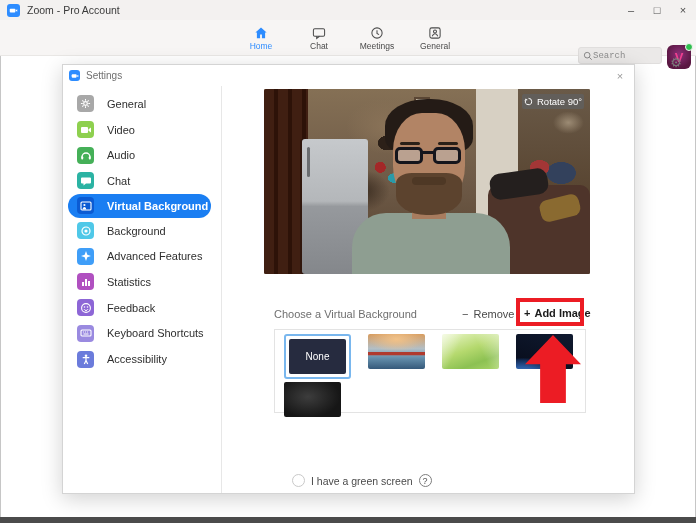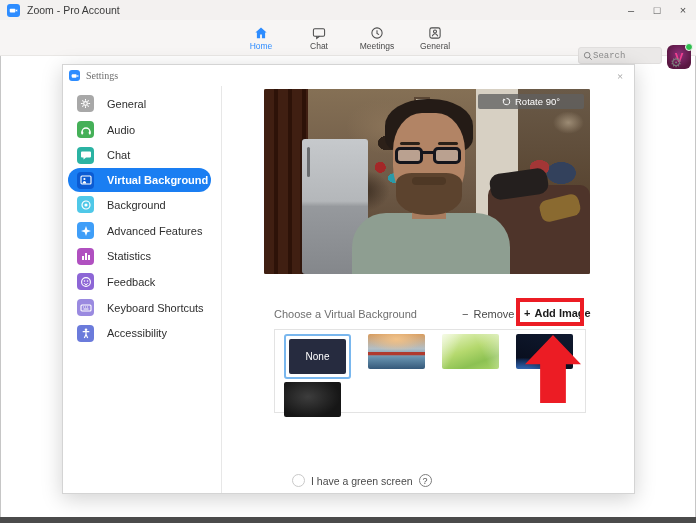--- a/index.html
+++ b/index.html
@@ -37,21 +37,21 @@
             display:flex; align-items:center; justify-content:center; }
   .avatar .v { color:#ef3f8f; font-weight:bold; font-size:13px; line-height:1; }
   .status-dot { position:absolute; right:-2px; top:-2px; width:8px; height:8px; border-radius:50%;
                 background:#2fbf4f; border:1.5px solid #f7f5f4; }
   .gear-outside { position:absolute; left:668px; top:55px; width:16px; height:16px; color:#7c7c7c;
                   font-size:13px; line-height:16px; text-align:center; }
 
   
   .dialog { position:absolute; left:62px; top:64px; width:573px; height:430px; background:#fff;
             border:1px solid #d4d4d4; box-shadow:0 5px 20px rgba(0,0,0,.18); }
-  .dialog-header { position:relative; height:21px; display:flex; align-items:center;font-family:Liberation Serif, serif; }
+  .dialog-header { position:relative; height:21px; display:flex; align-items:center; }
   .dialog-header .zoom-ic { width:11px; height:11px; margin-left:6px; }
   .dialog-title { font-size:10px; color:#6f6f6f; margin-left:6px; }
   .dialog-close { position:absolute; right:6px; top:3px; width:16px; height:16px; font-size:11px;
                   color:#9a9a9a; text-align:center; line-height:16px; }
   .dialog-body { position:absolute; left:0; top:21px; right:0; bottom:0; display:flex; }
 
   
   .sb { width:159px; border-right:1px solid #e7e7e7; padding-top:5px; }
   .sb-item { height:25.7px; margin:0 10px 0 5px; border-radius:12px; display:flex; align-items:center;
              padding-left:9px; }
@@ -110,21 +110,21 @@
      border-radius:40% 40% 44% 44%; }
   .pv-brow { position:absolute; width:20px; height:3px; background:#2a2018; border-radius:2px; top:53px; }
   .pv-brow.l { left:136px; } .pv-brow.r { left:174px; }
   .pv-lens { position:absolute; width:28px; height:17px; border:3px solid #15151c; border-radius:5px;
      background:rgba(200,215,225,.35); top:58px; }
   .pv-lens.l { left:131px; } .pv-lens.r { left:169px; }
   .pv-bridge { position:absolute; left:158px; top:62px; width:12px; height:3px; background:#15151c; }
   .pv-beard { position:absolute; left:132px; top:84px; width:66px; height:42px; background:#5c432e;
      border-radius:24% 24% 46% 46%; }
   .pv-stache { position:absolute; left:148px; top:88px; width:34px; height:8px; background:#4e3825; border-radius:4px; }
-  .rotate-btn { position:absolute; right:6px; top:5px; height:15px; padding:0 24px; background:rgba(96,96,96,.78);
+  .rotate-btn { position:absolute; right:6px; top:5px; height:15px; padding:0 2px; background:rgba(96,96,96,.78);
      border-radius:2px; color:#fff; font-size:9.5px; display:flex; align-items:center; gap:4px; }
 
   
   .section-label { position:absolute; left:52px; top:222px; font-size:11px; color:#6f6f6f; }
   .remove-btn { position:absolute; left:240px; top:222px; font-size:11px; color:#4a4a4a; display:flex; gap:5px; }
   .add-btn { position:absolute; left:302px; top:221px; font-size:11px; color:#1b1b1b; font-weight:bold;
              display:flex; gap:4px; }
   .red-box { position:absolute; left:294px; top:212px; width:68px; height:28px;
              border:4px solid #ec1c24; z-index:5; }
   .thumbs-panel { position:absolute; left:52px; top:243px; width:312px; height:84px; background:#fff;
@@ -251,20 +251,29 @@
 
       <div class="sb">
         <div class="sb-item">
           <span class="sb-icon" style="background:#a8a8a8">
               <svg width="11" height="11" viewBox="0 0 12 12">
                 <circle cx="6" cy="6" r="2" fill="none" stroke="#fff" stroke-width="1.3"></circle>
                 <path d="M6 1v2M6 9v2M1 6h2M9 6h2M2.5 2.5l1.4 1.4M8.1 8.1l1.4 1.4M9.5 2.5 8.1 3.9M3.9 8.1 2.5 9.5" stroke="#fff" stroke-width="1.1"></path>
               </svg>
             </span>
           <span class="sb-label">General</span>
+        </div>
+        <div class="sb-item">
+          <span class="sb-icon" style="background:#8ed04f">
+              <svg width="12" height="12" viewBox="0 0 12 12">
+                <rect x="1" y="3" width="7" height="6" rx="1" fill="#fff"></rect>
+                <path d="M8.5 5.2 11 3.5v5L8.5 6.8z" fill="#fff"></path>
+              </svg>
+            </span>
+          <span class="sb-label">Video</span>
         </div>
         <div class="sb-item">
           <span class="sb-icon" style="background:#45b058">
               <svg width="12" height="12" viewBox="0 0 12 12">
                 <path d="M2 8a4 4 0 0 1 8 0" fill="none" stroke="#fff" stroke-width="1.3"></path>
                 <rect x="1.2" y="7.3" width="2" height="3.2" rx="0.9" fill="#fff"></rect>
                 <rect x="8.8" y="7.3" width="2" height="3.2" rx="0.9" fill="#fff"></rect>
               </svg>
             </span>
           <span class="sb-label">Audio</span>

